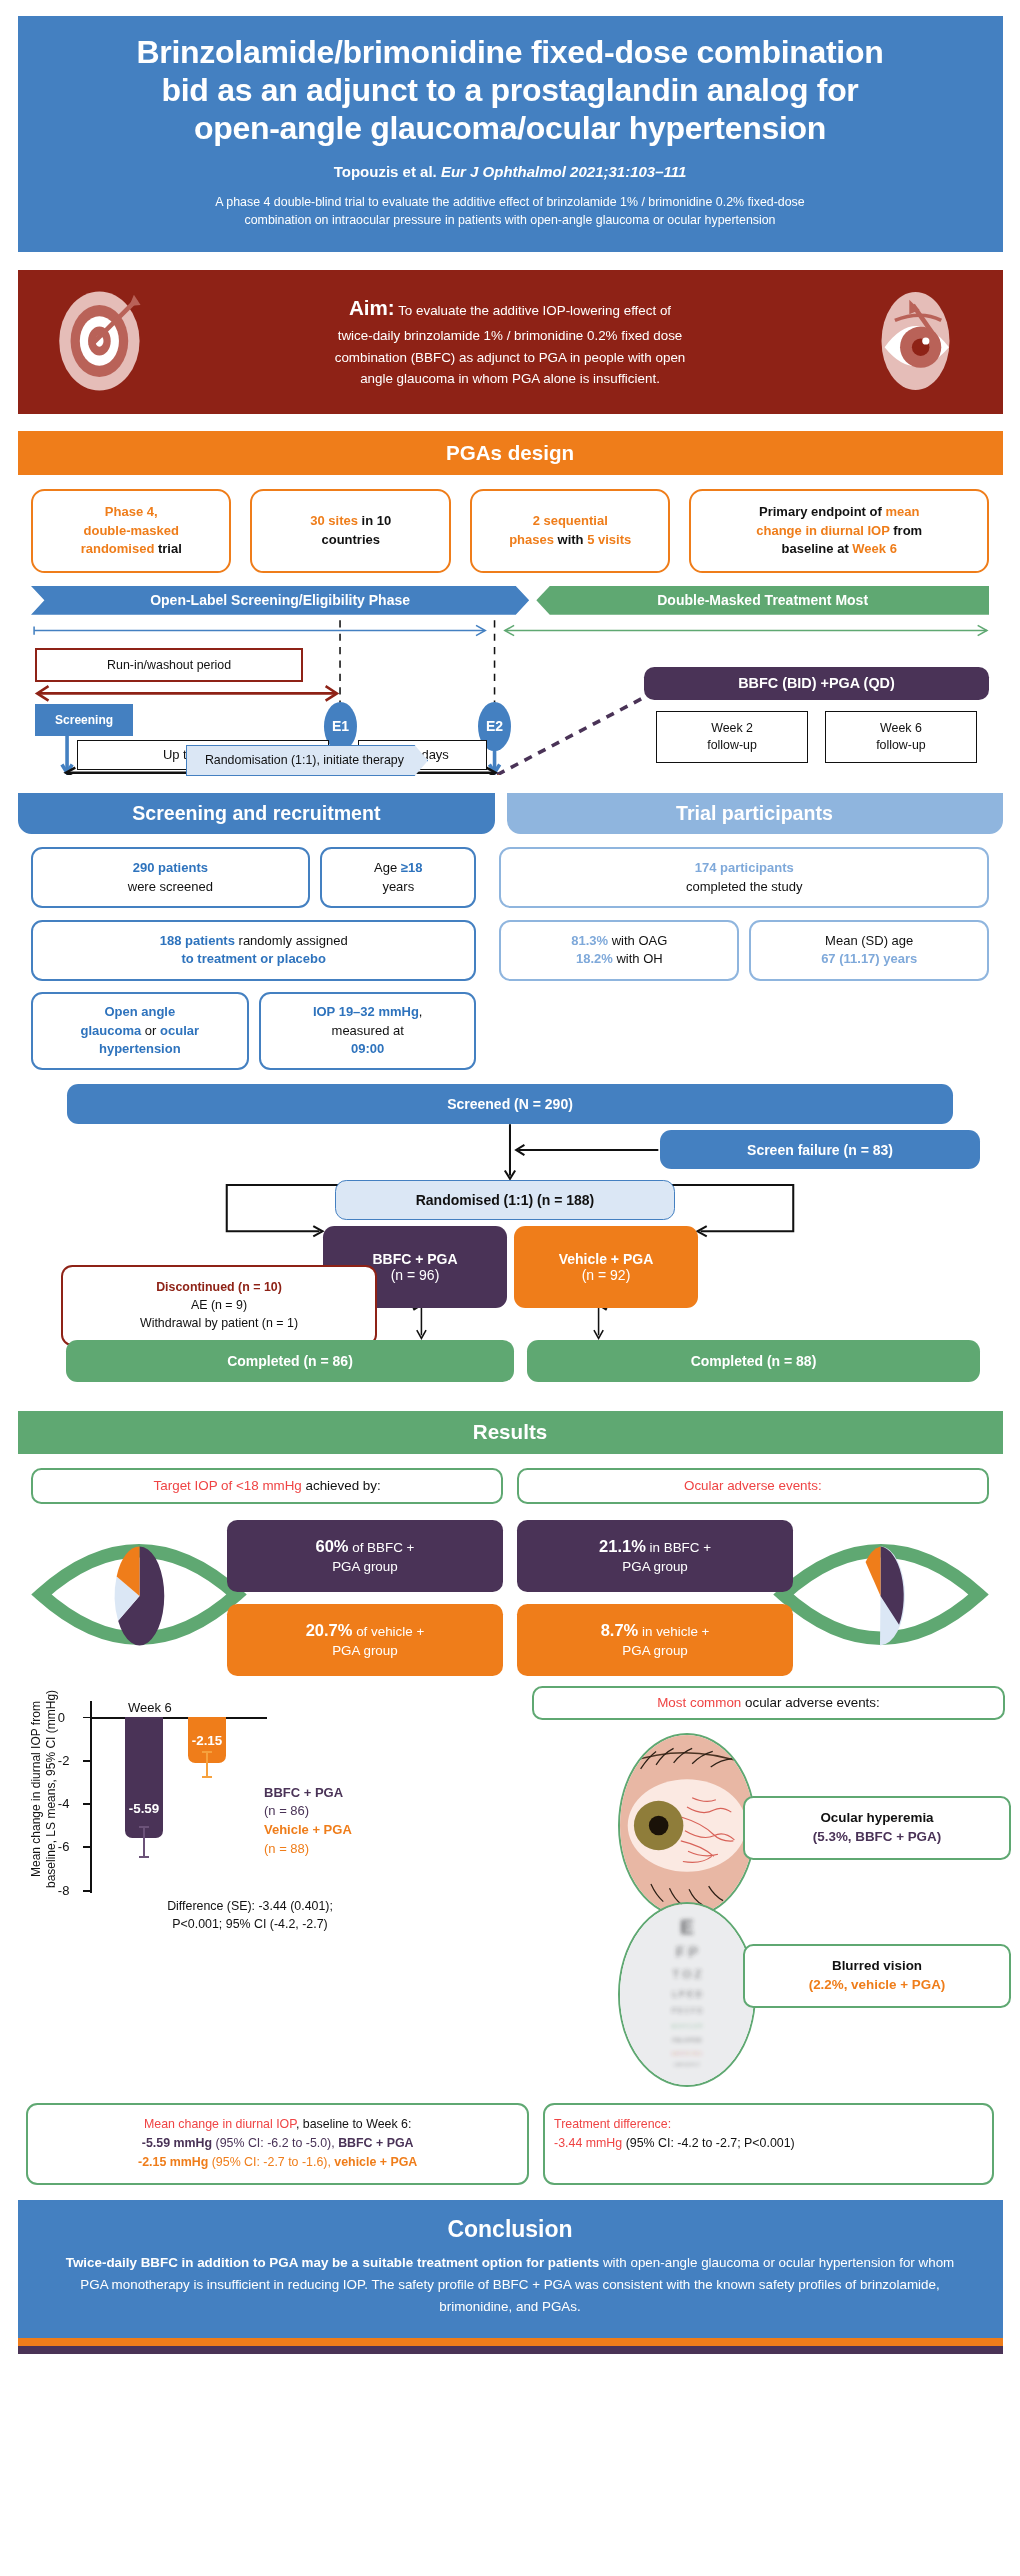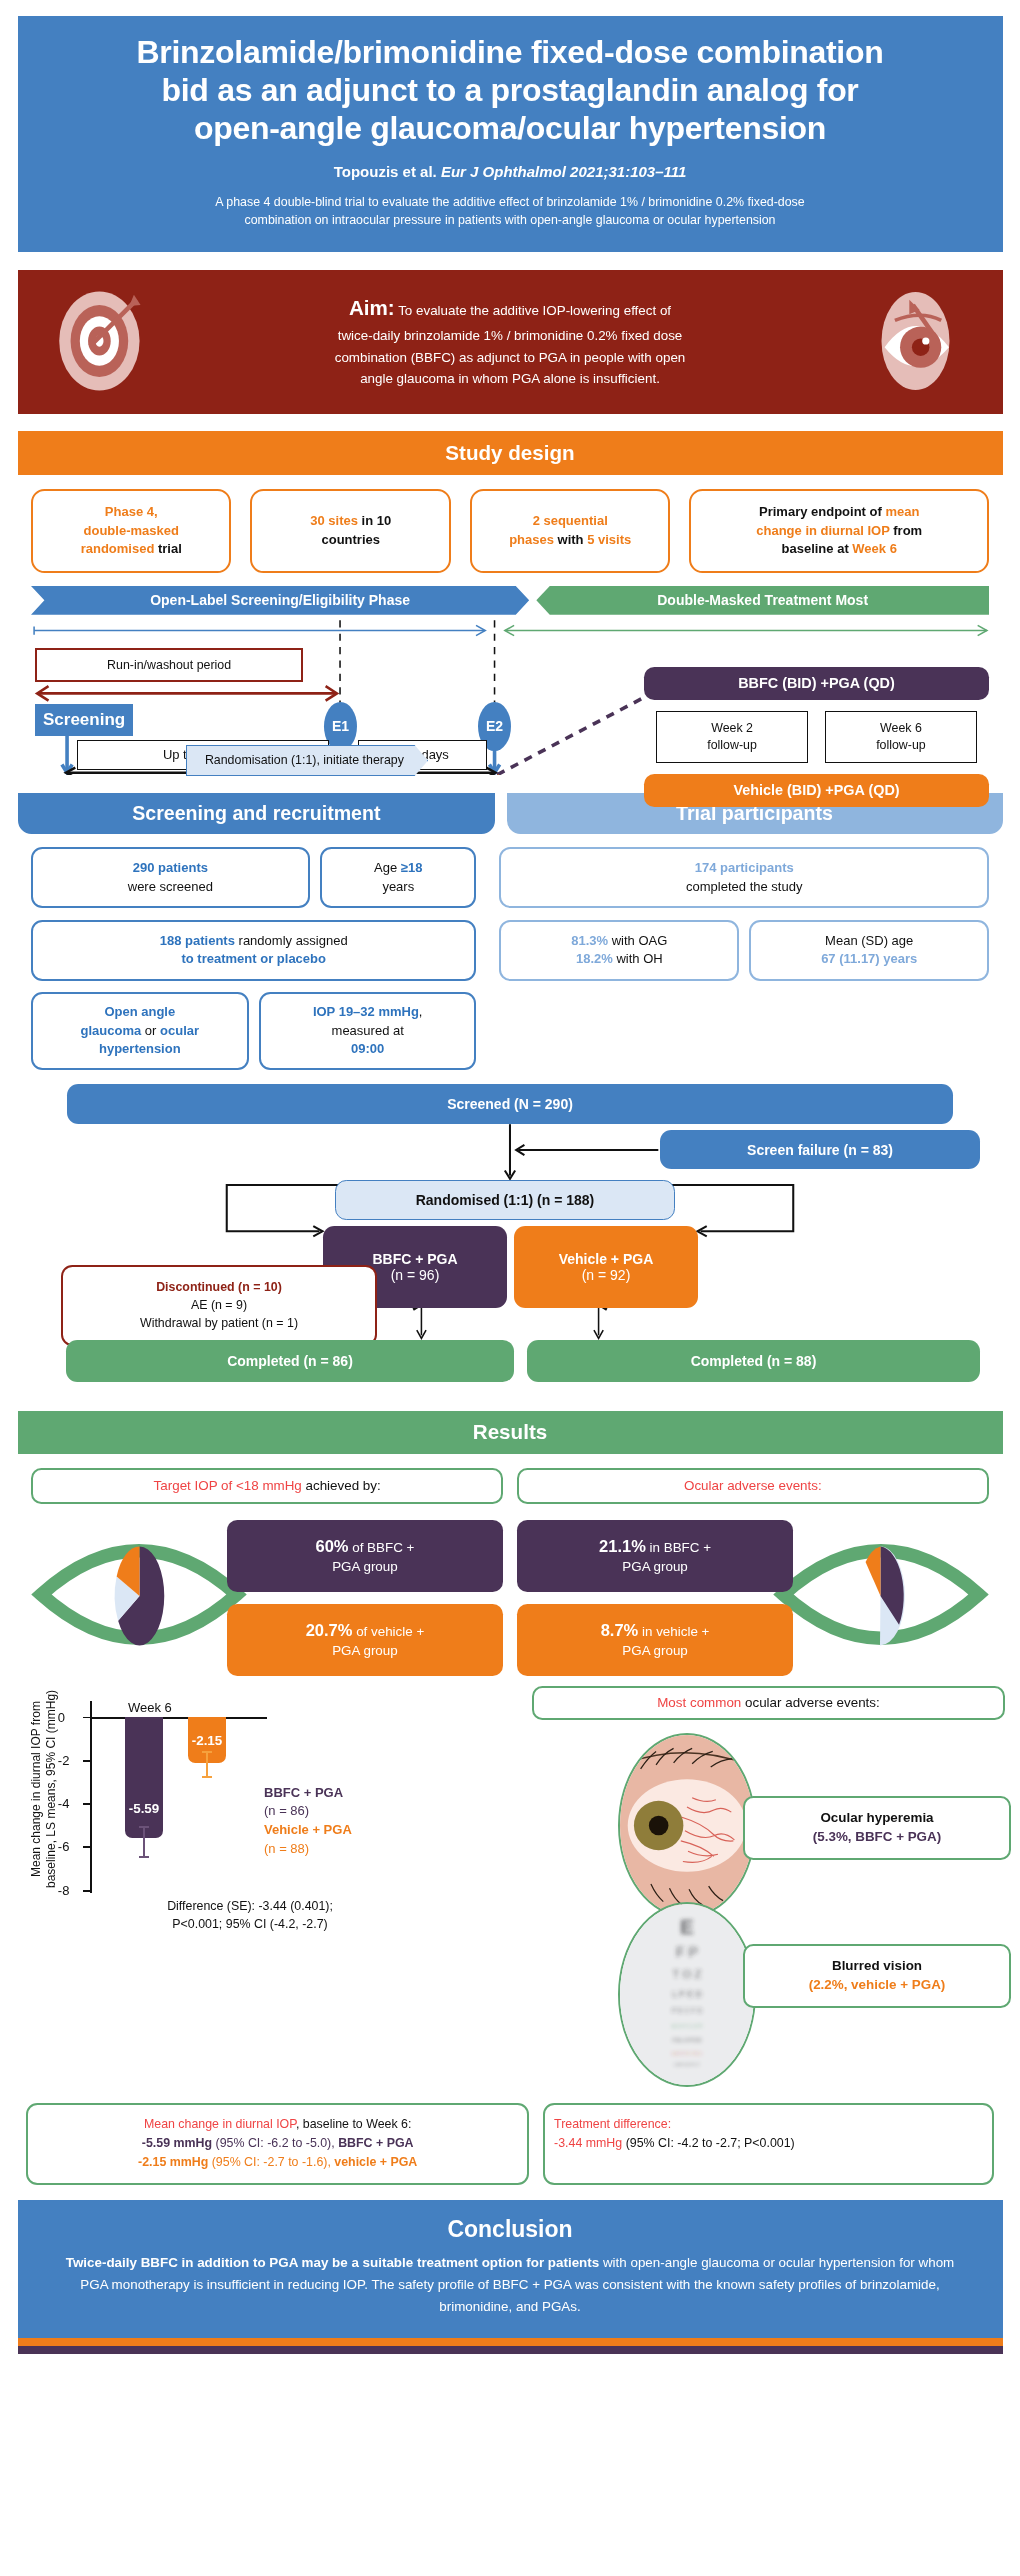--- a/index.html
+++ b/index.html
@@ -89,21 +89,21 @@
   
   .timeline-wrap { position: relative; margin: 5.2px 31px 0 31px; height: 156px; }
   .tl-box {
     position: absolute; background: #fff; font-size: 12.4px;
     display: flex; align-items: center; justify-content: center; text-align: center;
   }
   .runin {
     border: 2.1px solid #8e2216; padding: 6.2px 9.3px; font-size: 12.4px;
   }
   .scr-box {
-    background: #4480c1; color: #fff; font-weight: 700; font-size: 17px;
+    background: #4480c1; color: #fff; font-weight: 700; font-size: 12px;
     padding: 8.2px 13.4px;
   }
   .daybox { border: 1.5px solid #111; font-size: 13px; }
   .ell {
     position: absolute; background: #4480c1; border-radius: 50%;
     color: #fff; font-weight: 700; font-size: 14px;
     display: flex; align-items: center; justify-content: center;
   }
 
   
@@ -310,21 +310,21 @@
         <circle cx="110" cy="112" r="40" fill="#b96258"></circle>
         <circle cx="110" cy="112" r="17" fill="#8e2216"></circle>
         <circle cx="120" cy="100" r="7" fill="#ffffff"></circle>
         <path d="M 60 60 Q 110 40 150 60" stroke="#b96258" stroke-width="7" fill="none"></path>
         <path d="M 95 30 L 140 95" stroke="#b96258" stroke-width="9" fill="none"></path>
         <path d="M 88 20 L 108 40 L 88 48 Z" fill="#b96258"></path>
       </svg>
     </span>
   </div>
 
-  <div class="band orange">Study design</div>
+  <div class="band orange">PGAs design</div>
 
   <div class="design-row">
     <div class="design-card">
       <div>
         <span class="or">Phase 4,</span><br>
         <span class="or">double-masked</span><br>
         <span class="or">randomised</span><span class="bk"> trial</span>
       </div>
     </div>
     <div class="design-card">
@@ -401,21 +401,20 @@
       <div class="fu-row">
         <div class="fu-box">
           <span>Week 2</span><br>
           <span>follow-up</span>
         </div>
         <div class="fu-box">
           <span>Week 6</span><br>
           <span>follow-up</span>
         </div>
       </div>
-      <div class="pill orange" style="margin-top:11.3px;">Vehicle (BID) +PGA (QD)</div>
     </div>
 
     <div class="rand-chip">Randomisation (1:1), initiate therapy</div>
   </div>
 
   <div class="dual-bands">
     <div class="dual-band dk">Screening and recruitment</div>
     <div class="dual-band lt">Trial participants</div>
   </div>
 

